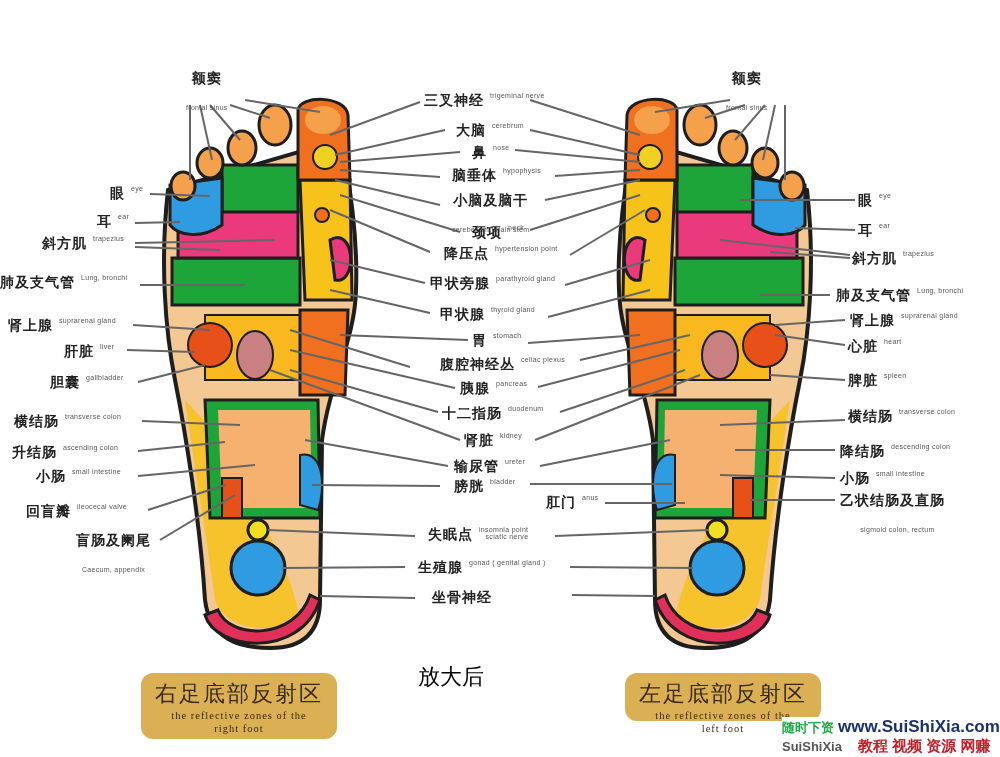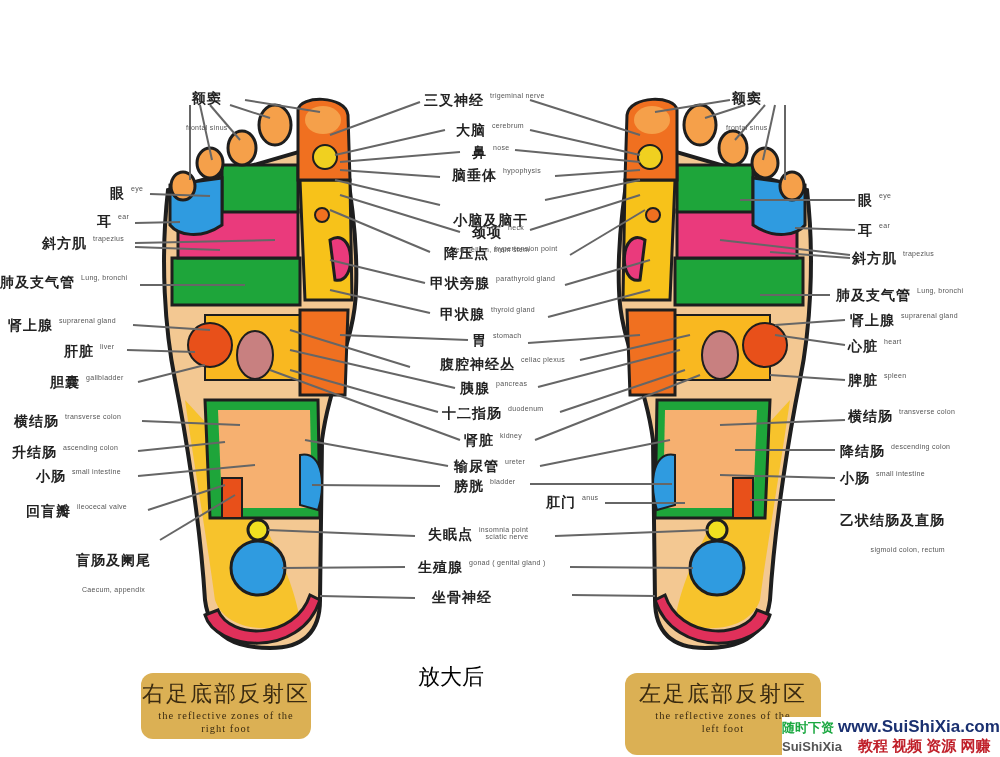--- a/index.html
+++ b/index.html
@@ -1,21 +1,21 @@
 <!DOCTYPE html>
 <html><head>
 <meta charset="utf-8">
 <style>
   html,body{margin:0;padding:0;background:#fff;}
   body{width:1000px;height:757px;position:relative;overflow:hidden;font-family:"DejaVu Sans",sans-serif;}
   #stage{position:absolute;left:0;top:0;width:1000px;height:757px;}
   .lbl{position:absolute;white-space:nowrap;display:flex;align-items:flex-start;gap:6px;}
   .zh{font-size:14px;color:#222;font-weight:bold;letter-spacing:1px;}
   .en{font-size:7px;color:#555;font-family:"Liberation Sans",sans-serif;letter-spacing:0.3px;}
-  .stack{flex-direction:column;align-items:center;gap:16px;margin-top:20px;}
+  .stack{flex-direction:column;align-items:center;gap:16px;}
   .title-box{position:absolute;background:#dbb054;border-radius:12px;text-align:center;color:#3a2a10;}
   .title-box .tz{font-size:22px;letter-spacing:2px;margin-top:6px;}
   .title-box .te{font-size:10.5px;font-family:Liberation Serif, serif;letter-spacing:1px;line-height:13px;}
   .zoom-note{position:absolute;left:418px;top:662px;color:#000000;font-size:22px;}
   .wm{position:absolute;font-family:"Liberation Sans",sans-serif;font-weight:bold;}
 </style>
 </head>
 <body>
 
 <div id="stage">
@@ -320,36 +320,36 @@
       <span class="en">transverse colon</span>
     </div>
 <div class="lbl" style="left:840px;top:443px">
       <span class="zh">降结肠</span>
       <span class="en">descending colon</span>
     </div>
 <div class="lbl" style="left:840px;top:470px">
       <span class="zh">小肠</span>
       <span class="en">small intestine</span>
     </div>
-<div class="lbl stack" style="left:840px;top:492px;align-items:flex-end">
+<div class="lbl stack" style="left:840px;top:492px;align-items:center">
       <span class="zh">乙状结肠及直肠</span>
       <span class="en" style="margin-left:10px">sigmoid colon, rectum</span>
     </div>
 <div class="lbl" style="left:546px;top:494px">
       <span class="zh">肛门</span>
       <span class="en">anus</span>
     </div>
 
-<div class="title-box" style="left:141px;top:673px;width:170px;height:66px">
+<div class="title-box" style="left:141px;top:673px;width:196px;height:66px">
   <div class="tz">右足底部反射区</div>
   <div class="te">the reflective zones of the</div>
   <div class="te">right foot</div>
 </div>
 <div class="zoom-note">放大后</div>
-<div class="title-box" style="left:625px;top:673px;width:196px;height:82px">
+<div class="title-box" style="left:625px;top:673px;width:196px;height:48px">
   <div class="tz">左足底部反射区</div>
   <div class="te">the reflective zones of the</div>
   <div class="te">left foot</div>
 </div>
 
 <div style="position:absolute;left:782px;top:717px;background:#fff;display:flex;gap:4px;align-items:baseline">
   <span class="wm" style="position:static;font-size:13px;color:#1aa840">随时下资</span>
   <span class="wm" style="position:static;font-size:17px;color:#1a3070">www.SuiShiXia.com</span>
 </div>
 <div style="position:absolute;left:782px;top:737px;background:#fff;display:flex;gap:16px;align-items:baseline">

